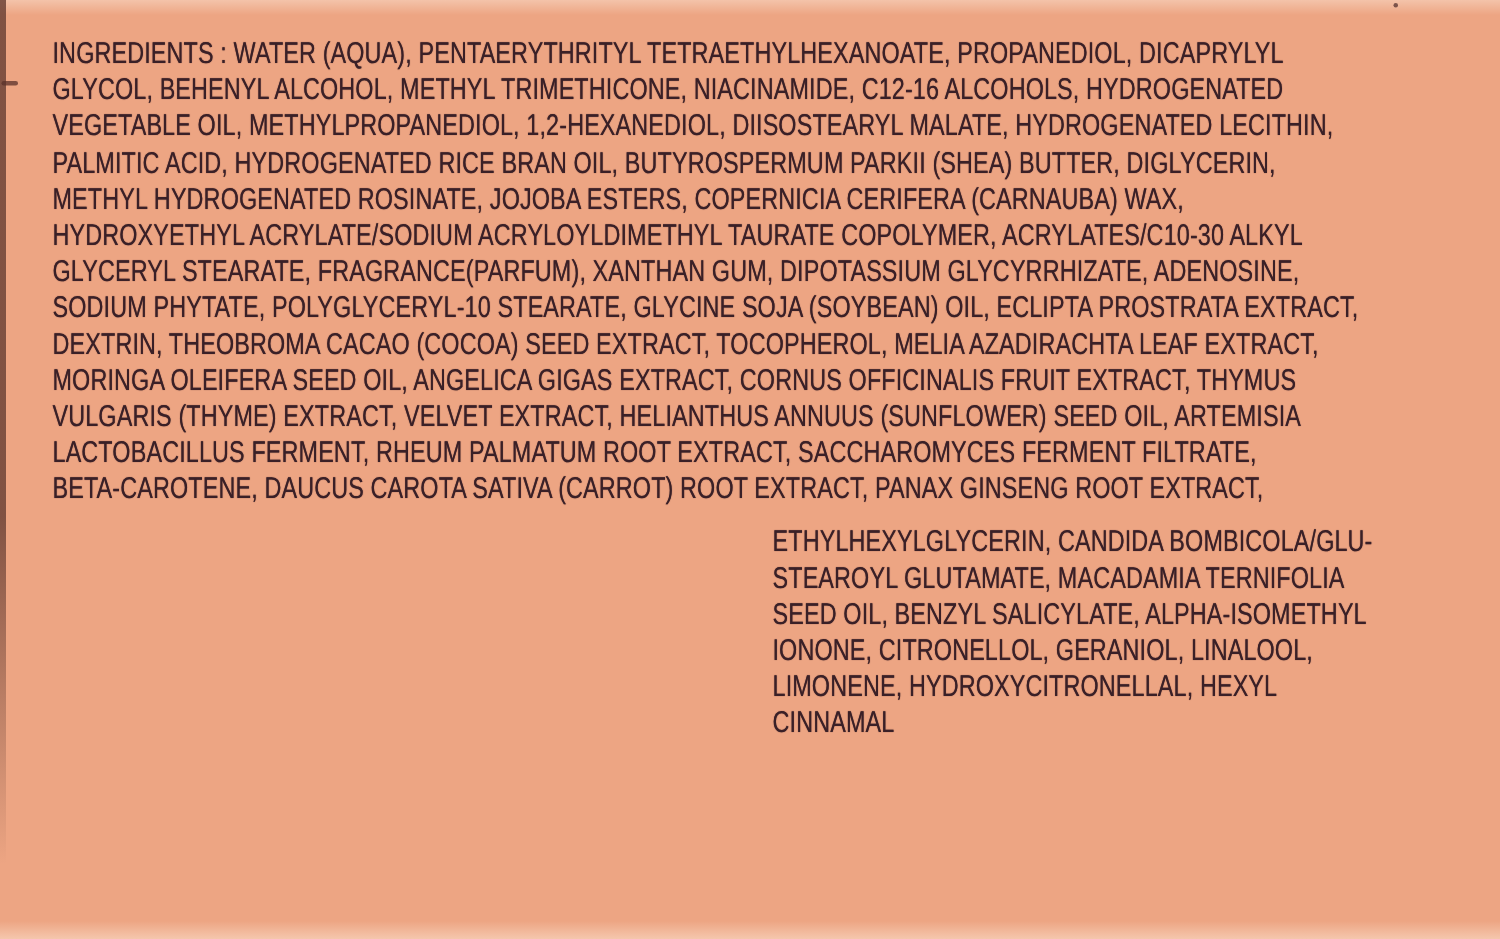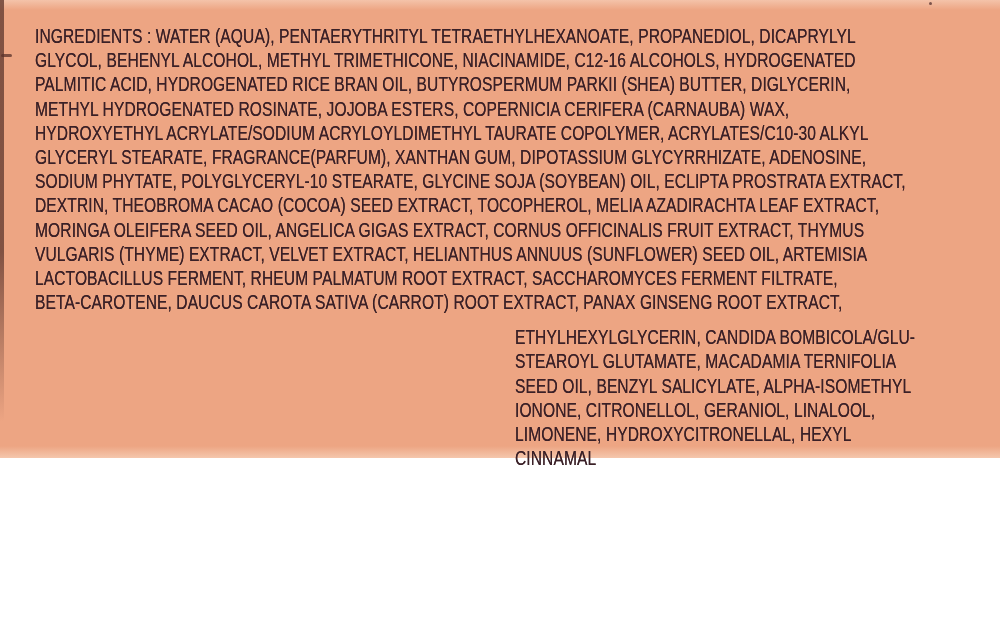--- a/index.html
+++ b/index.html
@@ -8,21 +8,21 @@
     --edge-dark: #6E4337;
     --edge-light: #F2CDB0;
   }
   * { margin: 0; padding: 0; box-sizing: border-box; }
   html, body { width: 1000px; height: 626px; overflow: hidden; }
   body { font-family: "Liberation Sans", sans-serif; }
 
   .label {
     position: relative;
     width: 1000px;
-    height: 458px;
+    height: 626px;
     background: var(--bg);
   }
 
   
   .edge-top {
     position: absolute; left: 0; top: 0; width: 100%; height: 10px;
     background: linear-gradient(180deg, rgba(255,244,232,0.38), rgba(255,244,232,0));
     pointer-events: none;
   }
   .edge-left {
@@ -71,20 +71,21 @@
 <div class="label">
   <div class="edge-top"></div>
   <div class="edge-left"></div>
   <div class="edge-bottom"></div>
   <div class="edge-dash"></div>
   <div class="edge-dot"></div>
 
   <div class="text-block">
       <div class="line"><span>INGREDIENTS : WATER (AQUA), PENTAERYTHRITYL TETRAETHYLHEXANOATE, PROPANEDIOL, DICAPRYLYL</span></div>
       <div class="line"><span>GLYCOL, BEHENYL ALCOHOL, METHYL TRIMETHICONE, NIACINAMIDE, C12-16 ALCOHOLS, HYDROGENATED</span></div>
+      <div class="line"><span>VEGETABLE OIL, METHYLPROPANEDIOL, 1,2-HEXANEDIOL, DIISOSTEARYL MALATE, HYDROGENATED LECITHIN,</span></div>
       <div class="line"><span>PALMITIC ACID, HYDROGENATED RICE BRAN OIL, BUTYROSPERMUM PARKII (SHEA) BUTTER, DIGLYCERIN,</span></div>
       <div class="line"><span>METHYL HYDROGENATED ROSINATE, JOJOBA ESTERS, COPERNICIA CERIFERA (CARNAUBA) WAX,</span></div>
       <div class="line"><span>HYDROXYETHYL ACRYLATE/SODIUM ACRYLOYLDIMETHYL TAURATE COPOLYMER, ACRYLATES/C10-30 ALKYL</span></div>
       <div class="line"><span>GLYCERYL STEARATE, FRAGRANCE(PARFUM), XANTHAN GUM, DIPOTASSIUM GLYCYRRHIZATE, ADENOSINE,</span></div>
       <div class="line"><span>SODIUM PHYTATE, POLYGLYCERYL-10 STEARATE, GLYCINE SOJA (SOYBEAN) OIL, ECLIPTA PROSTRATA EXTRACT,</span></div>
       <div class="line"><span>DEXTRIN, THEOBROMA CACAO (COCOA) SEED EXTRACT, TOCOPHEROL, MELIA AZADIRACHTA LEAF EXTRACT,</span></div>
       <div class="line"><span>MORINGA OLEIFERA SEED OIL, ANGELICA GIGAS EXTRACT, CORNUS OFFICINALIS FRUIT EXTRACT, THYMUS</span></div>
       <div class="line"><span>VULGARIS (THYME) EXTRACT, VELVET EXTRACT, HELIANTHUS ANNUUS (SUNFLOWER) SEED OIL, ARTEMISIA</span></div>
       <div class="line"><span>LACTOBACILLUS FERMENT, RHEUM PALMATUM ROOT EXTRACT, SACCHAROMYCES FERMENT FILTRATE,</span></div>
       <div class="line"><span>BETA-CAROTENE, DAUCUS CAROTA SATIVA (CARROT) ROOT EXTRACT, PANAX GINSENG ROOT EXTRACT,</span></div>

